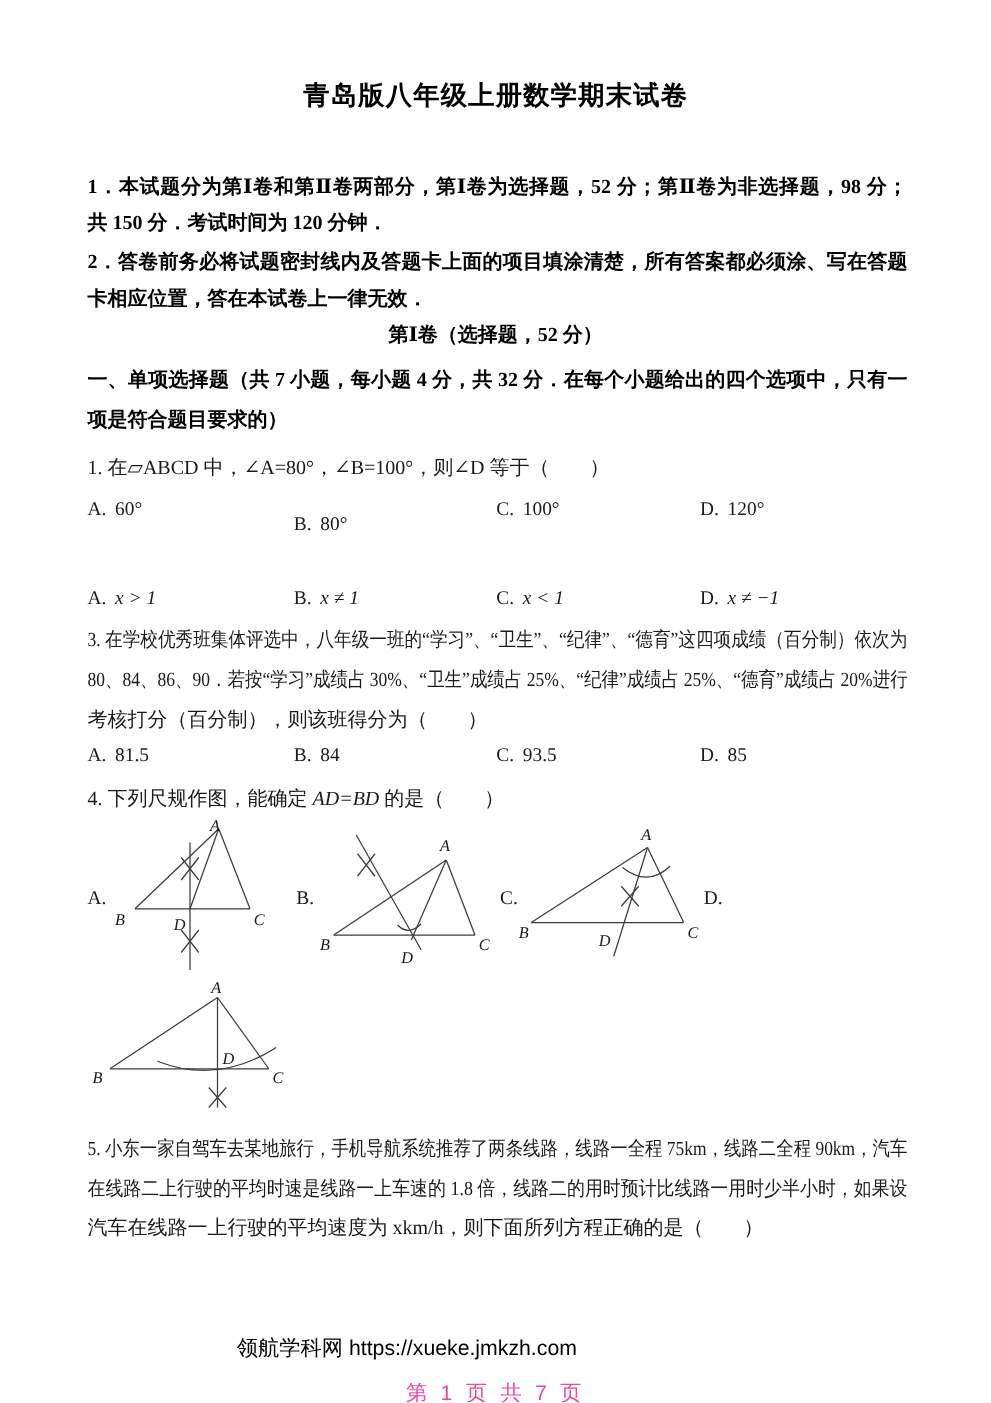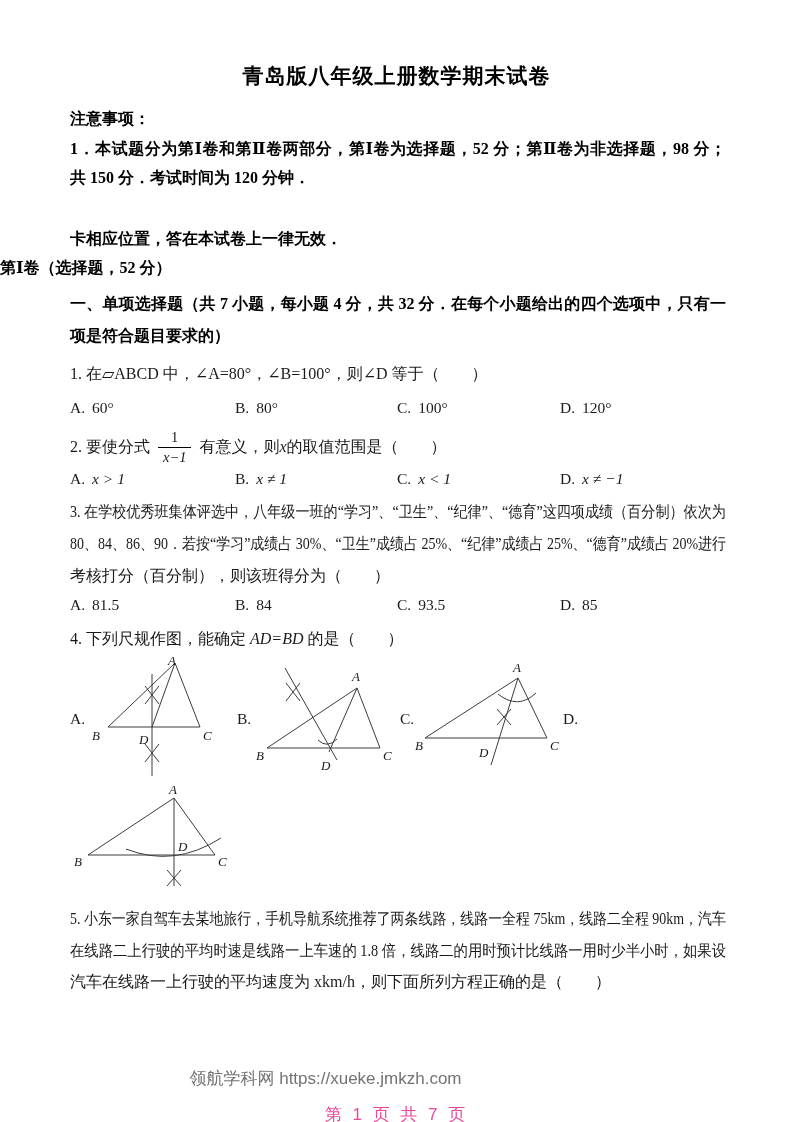--- a/index.html
+++ b/index.html
@@ -1,75 +1,65 @@
 <!DOCTYPE html>
 <html><head>
 <meta charset="utf-8">
 <style>
   html,body{margin:0;padding:0;background:#ffffff;}
   .page{position:relative;width:793px;height:1122px;background:#fff;overflow:hidden;
         font-family:"Liberation Serif","DejaVu Serif",serif;color:#1a1a1a;}
   .line{position:absolute;left:70px;width:656px;font-size:16px;white-space:nowrap;
         font-family:"Liberation Serif","DejaVu Serif",serif;color:#1a1a1a;}
   .bold{font-weight:700;color:#000;}
-  .c{left:0 !important;width:793px !important;}
+  .c{left:0 !important;width:793px !important;text-align:center;}
   .jfull{text-align:justify;text-align-last:justify;}
   .title{position:absolute;top:62px;left:0;width:793px;text-align:center;
          font-size:21px;font-weight:700;letter-spacing:1px;color:#000;}
   .opt{position:absolute;font-size:15.5px;white-space:nowrap;}
   .ol{margin-right:7px;}
   .mi{font-style:italic;}
   .optA{left:70px}.optB{left:235px}.optC{left:397px}.optD{left:560px}
   .q2row{position:absolute;left:70px;top:424px;height:46px;display:flex;align-items:center;font-size:16px;white-space:nowrap;}
   .frac{display:inline-flex;flex-direction:column;align-items:center;margin:0 8px;font-size:14.5px;line-height:1.15;}
   .frac .num{padding:0 2px 1px 2px;}
   .frac .den{border-top:1px solid #000;padding:1px 5px 0 5px;}
   .figlabel{position:absolute;top:710px;font-size:15.5px;}
   .fig{position:absolute;}
   .fig line,.fig path{stroke:#3c3c3c;stroke-width:1;fill:none;}
   .fig text{font-family:"Liberation Serif","DejaVu Serif",serif;font-style:italic;
             font-size:13px;fill:#1a1a1a;stroke:none;}
   .watermark{position:absolute;top:1067px;left:0;width:651px;text-align:center;
-             font-size:17px;color:#737373;font-family:"Liberation Sans","DejaVu Sans",sans-serif;}
+             font-size:17px;color:#000000;font-family:"Liberation Sans","DejaVu Sans",sans-serif;}
   .pagenum{position:absolute;top:1103px;left:0;width:793px;text-align:center;
            font-size:17px;color:#ec4899;letter-spacing:3px;
            font-family:"Liberation Sans","DejaVu Sans",sans-serif;}
 </style>
 </head>
 <body>
 
 <div class="page">
 
   <div class="title">青岛版八年级上册数学期末试卷</div>
 
-  <div class="line bold" style="top:109px">注意事项：</div>
   <div class="line bold jfull fit" style="top:139px">1．本试题分为第Ⅰ卷和第Ⅱ卷两部分，第Ⅰ卷为选择题，52 分；第Ⅱ卷为非选择题，98 分；</div>
   <div class="line bold" style="top:168px">共 150 分．考试时间为 120 分钟．</div>
+  <div class="line bold jfull fit" style="top:199px">2．答卷前务必将试题密封线内及答题卡上面的项目填涂清楚，所有答案都必须涂、写在答题</div>
   <div class="line bold" style="top:229px">卡相应位置，答在本试卷上一律无效．</div>
 
   <div class="line bold c" style="top:258px">第Ⅰ卷（选择题，52 分）</div>
   <div class="line bold jfull fit" style="top:294px">一、单项选择题（共 7 小题，每小题 4 分，共 32 分．在每个小题给出的四个选项中，只有一</div>
   <div class="line bold" style="top:326px">项是符合题目要求的）</div>
 
   <div class="line" style="top:364px">1. 在▱ABCD 中，∠A=80°，∠B=100°，则∠D 等于（　　）</div>
   <span class="opt optA" style="top:399px"><span class="ol">A.</span><span>60°</span></span>
-  <span class="opt optB" style="top:399px"><span class="ol">B.</span><span>80°</span></span>
+  <span class="opt optB" style="top:411px"><span class="ol">B.</span><span>80°</span></span>
   <span class="opt optC" style="top:399px"><span class="ol">C.</span><span>100°</span></span>
   <span class="opt optD" style="top:399px"><span class="ol">D.</span><span>120°</span></span>
 
-  <div class="q2row">
-    <span>2. 要使分式</span>
-    <span class="frac">
-      <span class="num">1</span>
-      <span class="den mi">x−1</span>
-    </span>
-    <span>有意义，则 </span>
-    <span class="mi">x</span>
-    <span> 的取值范围是（　　）</span>
-  </div>
   <span class="opt optA" style="top:470px"><span class="ol">A.</span><span class="mi">x &gt; 1</span></span>
   <span class="opt optB" style="top:470px"><span class="ol">B.</span><span class="mi">x ≠ 1</span></span>
   <span class="opt optC" style="top:470px"><span class="ol">C.</span><span class="mi">x &lt; 1</span></span>
   <span class="opt optD" style="top:470px"><span class="ol">D.</span><span class="mi">x ≠ −1</span></span>
 
   <div class="line jfull fit" style="top: 502px; transform-origin: left center; transform: scaleX(0.880537);">3. 在学校优秀班集体评选中，八年级一班的“学习”、“卫生”、“纪律”、“德育”这四项成绩（百分制）依次为</div>
   <div class="line jfull fit" style="top: 534px; transform-origin: left center; transform: scaleX(0.874667);">80、84、86、90．若按“学习”成绩占 30%、“卫生”成绩占 25%、“纪律”成绩占 25%、“德育”成绩占 20%进行</div>
   <div class="line" style="top:566px">考核打分（百分制），则该班得分为（　　）</div>
   <span class="opt optA" style="top:596px"><span class="ol">A.</span><span>81.5</span></span>
   <span class="opt optB" style="top:596px"><span class="ol">B.</span><span>84</span></span>

